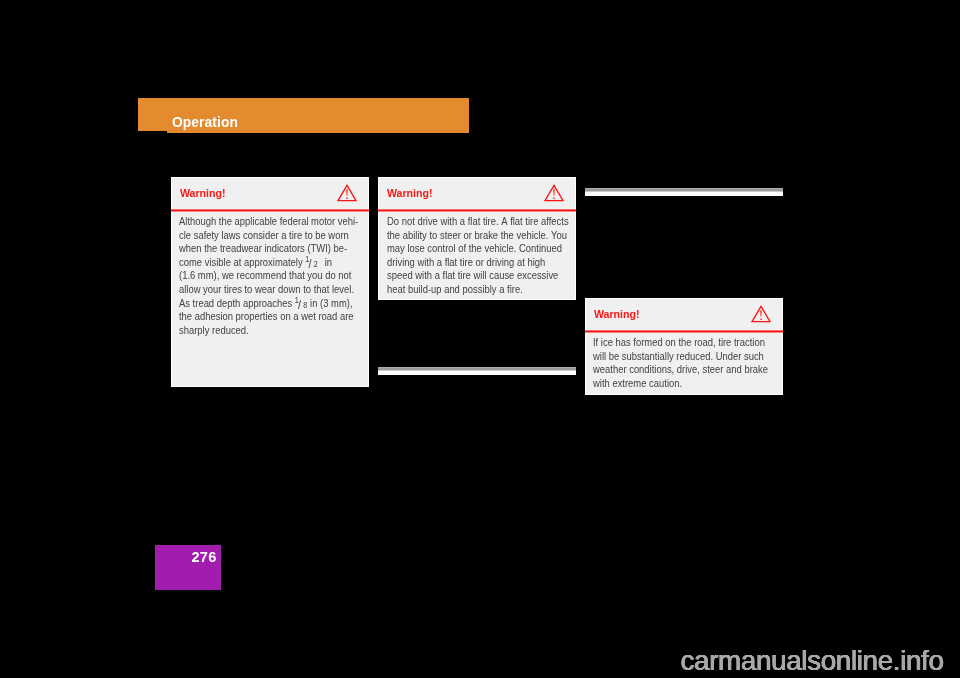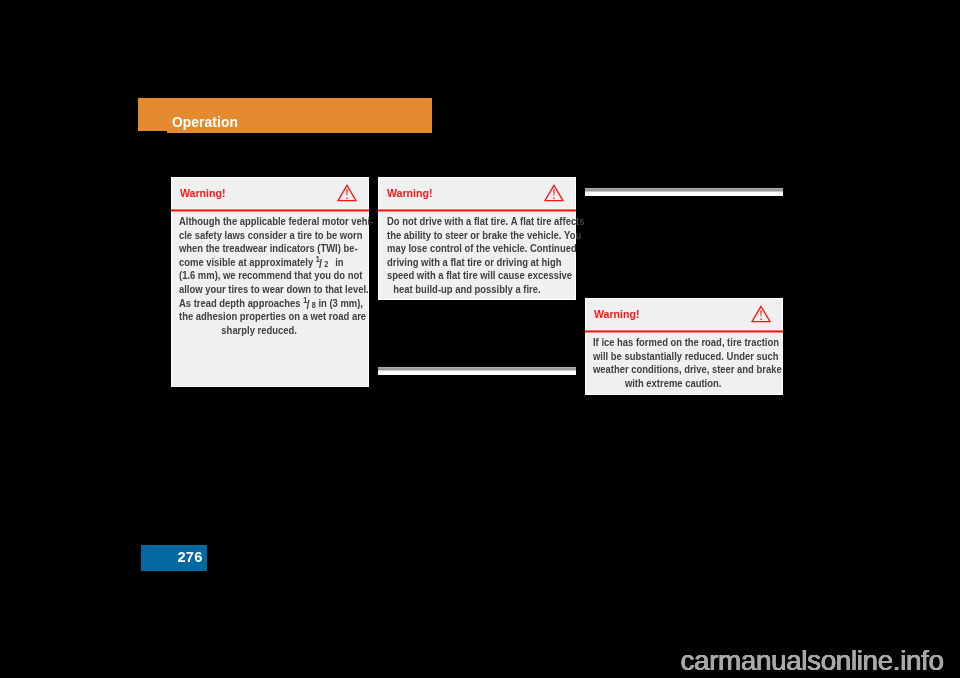--- a/index.html
+++ b/index.html
@@ -1,53 +1,53 @@
 <!DOCTYPE html>
 <html><head>
 <meta charset="utf-8">
 <style>
   html,body{margin:0;padding:0;}
   body{width:960px;height:678px;background:#000;overflow:hidden;
        font-family:"Liberation Sans",sans-serif;}
   .page{position:absolute;left:0;top:0;width:960px;height:678px;}
 
   
-  .chapter-bar{position:absolute;left:137.8px;top:98px;width:294px;height:34.8px;background:#e38b2e;}
+  .chapter-bar{position:absolute;left:137.8px;top:98px;width:331px;height:34.8px;background:#e38b2e;}
   .chapter-bar .notch{position:absolute;left:0px;top:33.4px;width:29.5px;height:2px;background:#000;}
   .chapter-bar .label{position:absolute;left:34.6px;top:0px;height:35px;line-height:49.2px;
        color:#ffffff;font-size:14.3px;font-weight:bold;letter-spacing:0.1px;
        transform:scaleX(0.965);transform-origin:left center;}
 
   
   .wbox{position:absolute;background:#f0f0f0;border:1px solid #ffffff;box-sizing:border-box;}
   .whead{position:relative;height:32px;}
   .whead .wtitle{position:absolute;left:8.4px;top:0;height:32px;line-height:31.2px;
        color:#fb1616;font-weight:bold;font-size:11.4px;
        transform:scaleX(0.93);transform-origin:left center;}
   .wicon{position:absolute;right:11.3px;top:5.85px;line-height:0;}
   .wrule{position:absolute;left:-1px;right:-1px;top:30px;height:5px;
        background:linear-gradient(to bottom,
          rgba(251,12,12,0) 0%, rgba(251,12,12,0) 14%,
          rgba(251,12,12,0.55) 30%, rgba(251,12,12,1) 42%,
          rgba(251,12,12,1) 58%, rgba(251,12,12,0.45) 70%,
          rgba(251,12,12,0) 88%, rgba(251,12,12,0) 100%);}
   .wbody{padding:5.3px 9px 9px 7.6px;font-size:10.6px;color:#414141;}
-  .wbody .para{margin:0 0 4px 0;text-align:center;}
-  .wbody .para:last-child{margin-bottom:0;font-weight:bold;}
+  .wbody .para{margin:0 0 4px 0;}
+  .wbody .para:last-child{margin-bottom:0;}
   .wbody .ln{height:13.6px;line-height:13.6px;white-space:nowrap;
        transform:scaleX(0.89);transform-origin:left center;}
   .frac{position:relative;display:inline-block;vertical-align:baseline;
        height:0;line-height:0;overflow:visible;font-size:0;}
   .frac>span{position:absolute;line-height:1;white-space:nowrap;}
   .frac .num{font-size:8.2px;left:0;bottom:1.6px;}
   .frac .slv{font-size:12.2px;left:3.6px;bottom:-4.2px;}
   .frac .den{font-size:8.2px;left:9.5px;bottom:-3.6px;}
 
   
-  .pagenum{position:absolute;left:141px;top:544.7px;width:66px;height:26px;background:#0369a1;}
+  .pagenum{position:absolute;left:155px;top:544.7px;width:66px;height:45px;background:#a21caf;}
   .pagenum span{position:absolute;right:4.2px;top:0;height:34px;line-height:24.6px;
        color:#ffffff;font-size:14.6px;font-weight:bold;letter-spacing:0.35px;}
 
   
   .hrule{position:absolute;background:#ffffff;}
   .hrule .rulegrey{position:absolute;left:0;right:0;top:0;height:4.4px;display:block;
        background:linear-gradient(to bottom, #b8b8b8 0%, #9d9d9d 28%, #999999 70%, #d8d8d8 92%, #ffffff 100%);}
 
   .wm{position:absolute;color:#a8a8a8;font-size:27.8px;letter-spacing:-0.35px;white-space:nowrap;
        text-shadow:0.45px 0 0 #a8a8a8,-0.45px 0 0 #a8a8a8,0 0.4px 0 #a8a8a8,0 -0.4px 0 #a8a8a8;text-align:center;}

